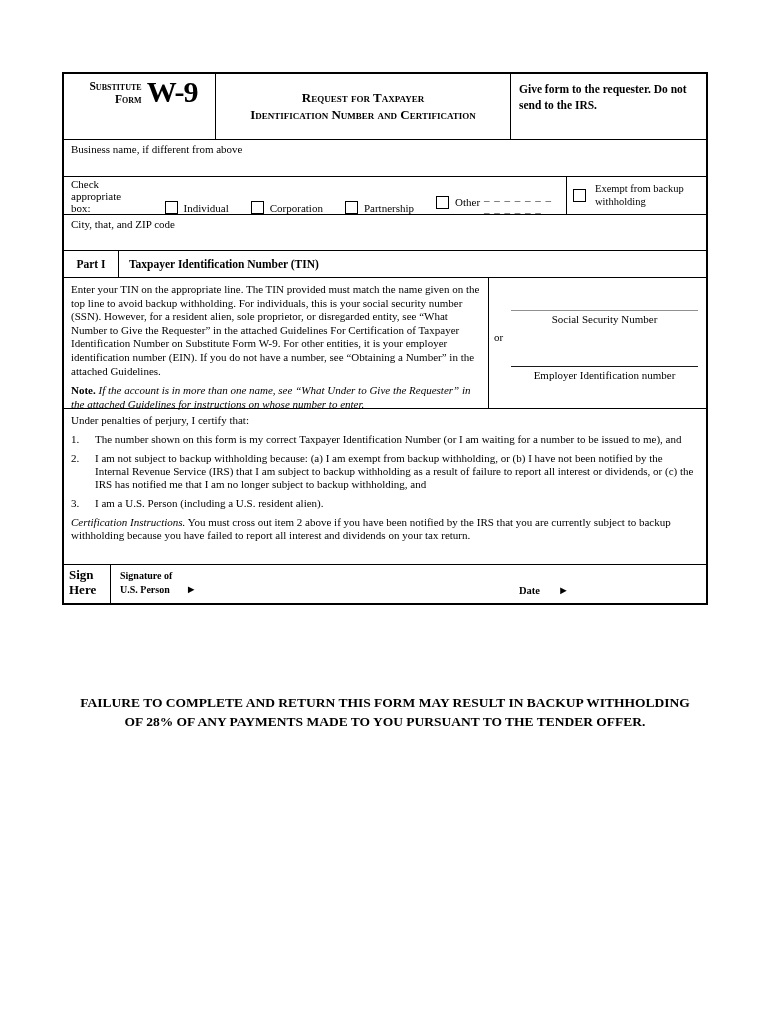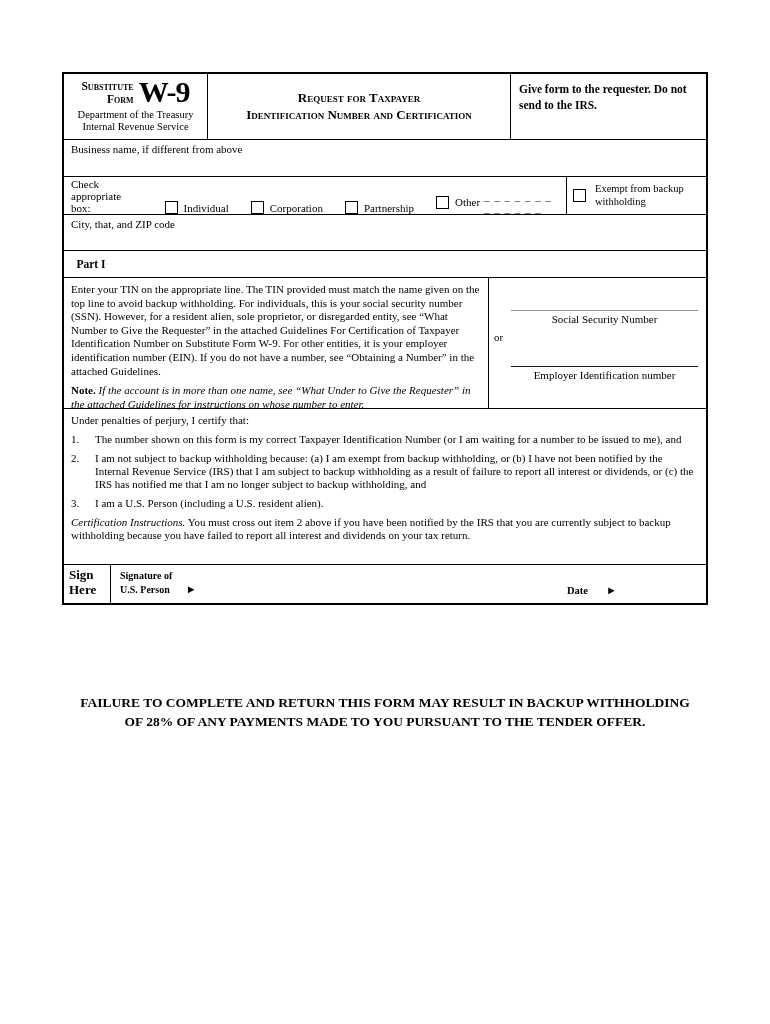--- a/index.html
+++ b/index.html
@@ -9,21 +9,21 @@
     font-family:"Liberation Serif", serif; color:#000;
     -webkit-font-smoothing:antialiased;
   }
   .form { position:absolute; left:62px; top:72px; width:646px; border:2px solid #000; background:#fff; }
   .row { position:relative; display:flex; border-bottom:1.5px solid #000; }
   .row:last-child { border-bottom:none; }
   .cell { position:relative; }
   .cell + .cell { border-left:1.5px solid #000; }
 
   
-  .r-header { height:66px; }
+  .r-header { height:66px;padding-left:8px; }
   .hd-left { width:143px; padding:4px 5px 2px; }
   .hd-left .topline { display:flex; align-items:flex-start; justify-content:center; }
   .hd-sub { font-variant:small-caps; font-weight:bold; font-size:11.5px; line-height:1.15; text-align:right; padding-top:2px; }
   .hd-w9 { font-size:30px; font-weight:bold; line-height:0.95; margin-left:5px; letter-spacing:-1px; }
   .hd-dept { font-size:10.5px; text-align:center; line-height:1.2; margin-top:2px; }
   .hd-mid { flex:1; display:flex; flex-direction:column; align-items:center; justify-content:center; }
   .hd-title { font-variant:small-caps; font-weight:bold; font-size:13px; line-height:1.3; text-align:center; }
   .hd-right { width:196px; padding:8px 8px; font-weight:bold; font-size:11.5px; line-height:1.35; }
 
   
@@ -72,21 +72,21 @@
 
   
   .r-sign { height:38px; }
   .sign-lbl { width:46px; padding:2px 5px; font-weight:bold; font-size:13px; line-height:1.18; }
   .sign-main { flex:1; }
   .sig-block { position:absolute; left:9px; top:4px; font-weight:bold; font-size:10px; line-height:1.35; }
   .sig-line2 { display:flex; align-items:center; }
   .arrow { font-size:11px; line-height:1; }
   .sig-arrow { margin-left:16px; }
   .sig-write-area { position:absolute; left:125px; right:200px; top:6px; bottom:4px; }
-  .date-block { position:absolute; left:408px; bottom:7px; display:flex; align-items:center; font-weight:bold; font-size:10.5px;margin-left:48px; }
+  .date-block { position:absolute; left:408px; bottom:7px; display:flex; align-items:center; font-weight:bold; font-size:10.5px; }
   .date-arrow { margin-left:18px; }
   .date-write-area { position:absolute; left:470px; right:10px; top:6px; bottom:4px; }
 
   
   .footer { position:absolute; left:0; top:694px; width:770px; text-align:center;
             font-weight:bold; font-size:13.5px; line-height:1.38; }
 </style>
 </head>
 <body>
 
@@ -94,24 +94,20 @@
 
   <div class="row r-header">
     <div class="cell hd-left">
       <div class="topline">
         <div class="hd-sub">
           <div>Substitute</div>
           <div>Form</div>
         </div>
         <div class="hd-w9">W-9</div>
       </div>
-      <div class="hd-dept">
-        <div>Department of the Treasury</div>
-        <div>Internal Revenue Service</div>
-      </div>
     </div>
     <div class="cell hd-mid">
       <div class="hd-title">
         <div>Request for Taxpayer</div>
         <div>Identification Number and Certification</div>
       </div>
     </div>
     <div class="cell hd-right">Give form to the requester.  Do not send to the IRS.</div>
   </div>
 
@@ -150,20 +146,21 @@
   </div>
 
   <div class="row r-city">
     <div class="cell fieldcell">
       <span class="lbl">City, that, and ZIP code</span>
     </div>
   </div>
 
   <div class="row r-part">
     <div class="cell part-lbl">Part I</div>
+    <div class="cell part-title">Taxpayer Identification Number (TIN)</div>
   </div>
 
   <div class="row r-tin">
     <div class="cell tin-left">
       <div>Enter your TIN on the appropriate line.  The TIN provided must match the name given on the top line to avoid backup withholding.  For individuals, this is your social security number (SSN).  However, for a resident alien, sole proprietor, or disregarded entity, see “What Number to Give the Requester” in the attached Guidelines For Certification of Taxpayer Identification Number on Substitute Form W-9.  For other entities, it is your employer identification number (EIN).  If you do not have a number, see “Obtaining a Number” in the attached Guidelines.</div>
       <div class="tin-note">
         <span class="nlabel">Note.</span>
         <span class="ntext">If the account is in more than one name, see “What Under to Give the Requester” in the attached Guidelines for instructions on whose number to enter.</span>
       </div>
     </div>

